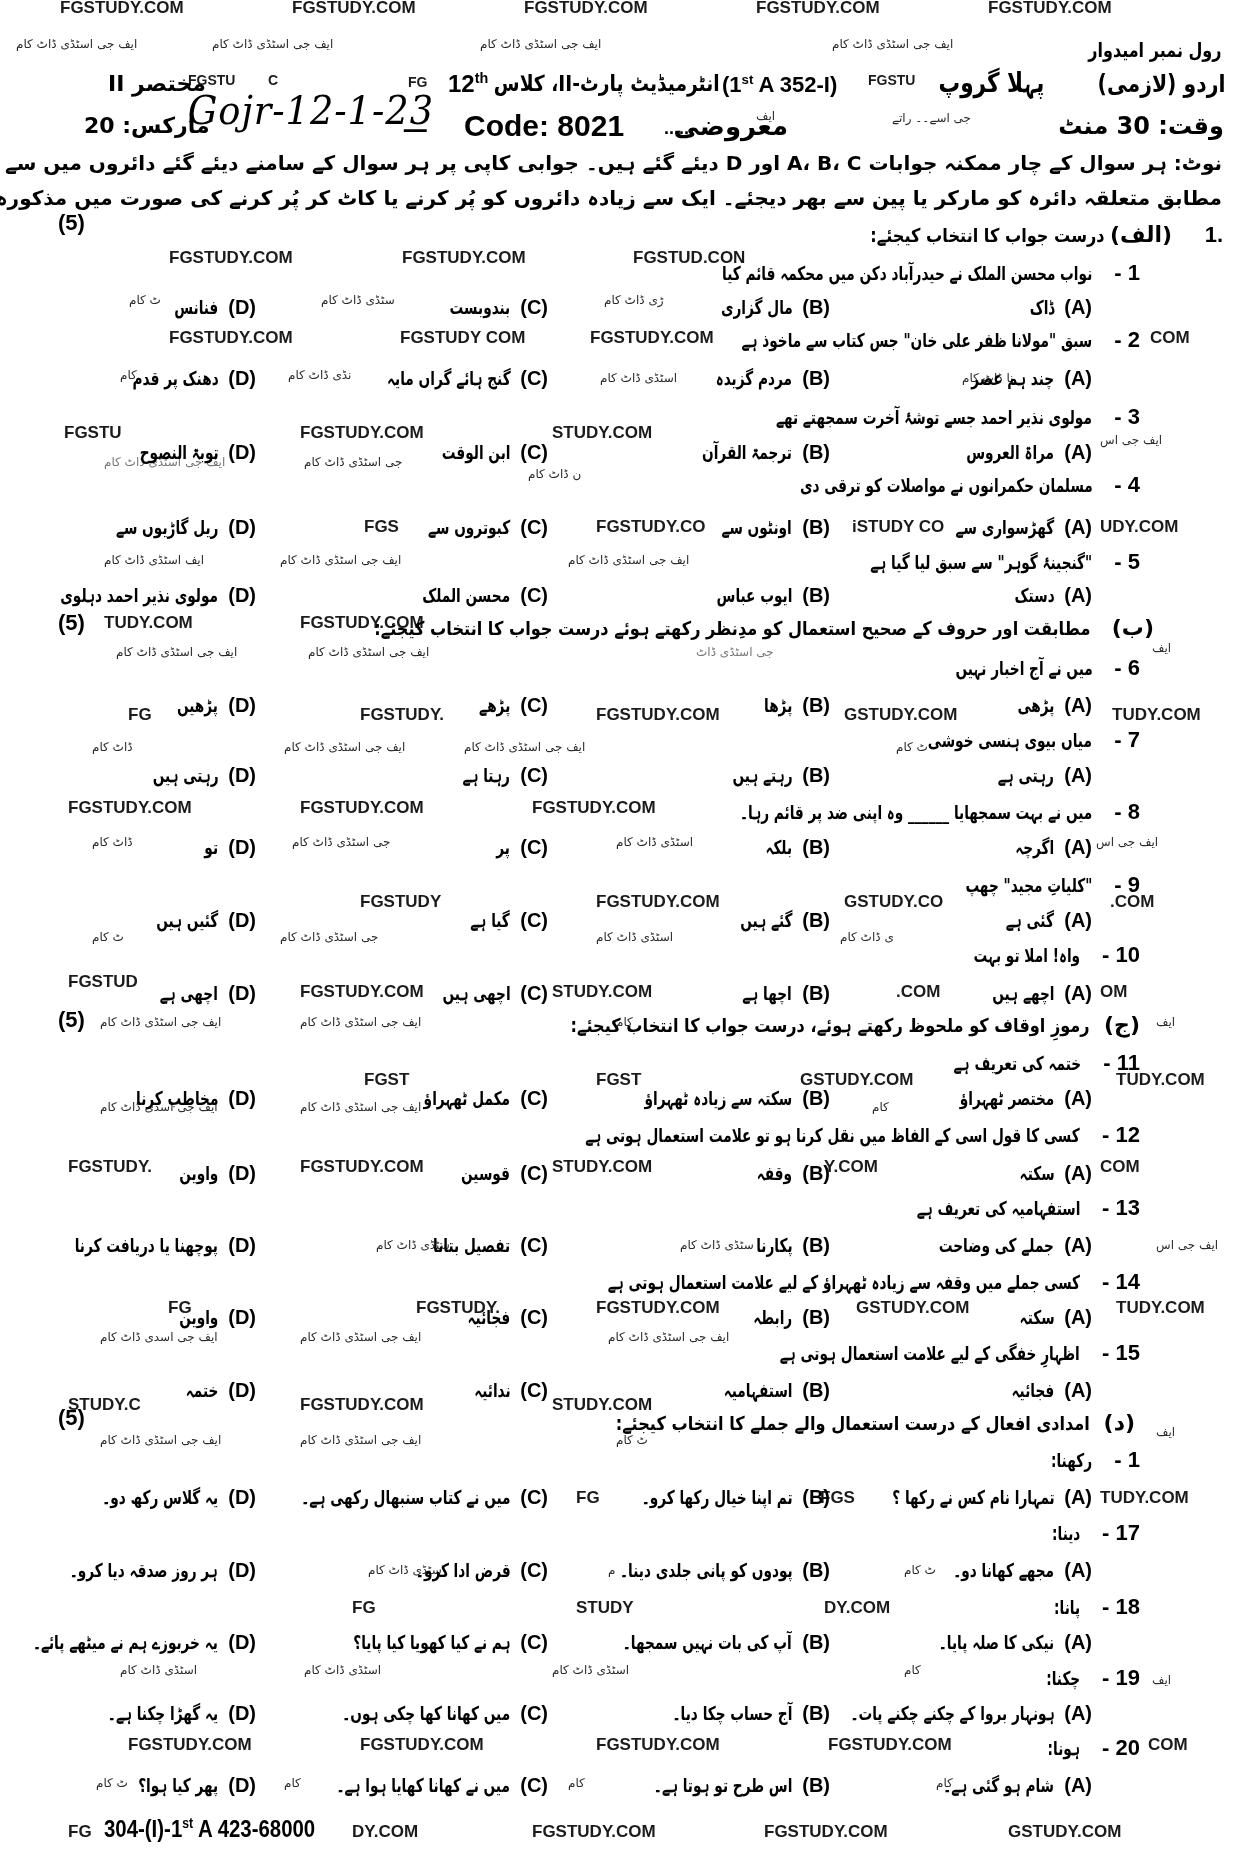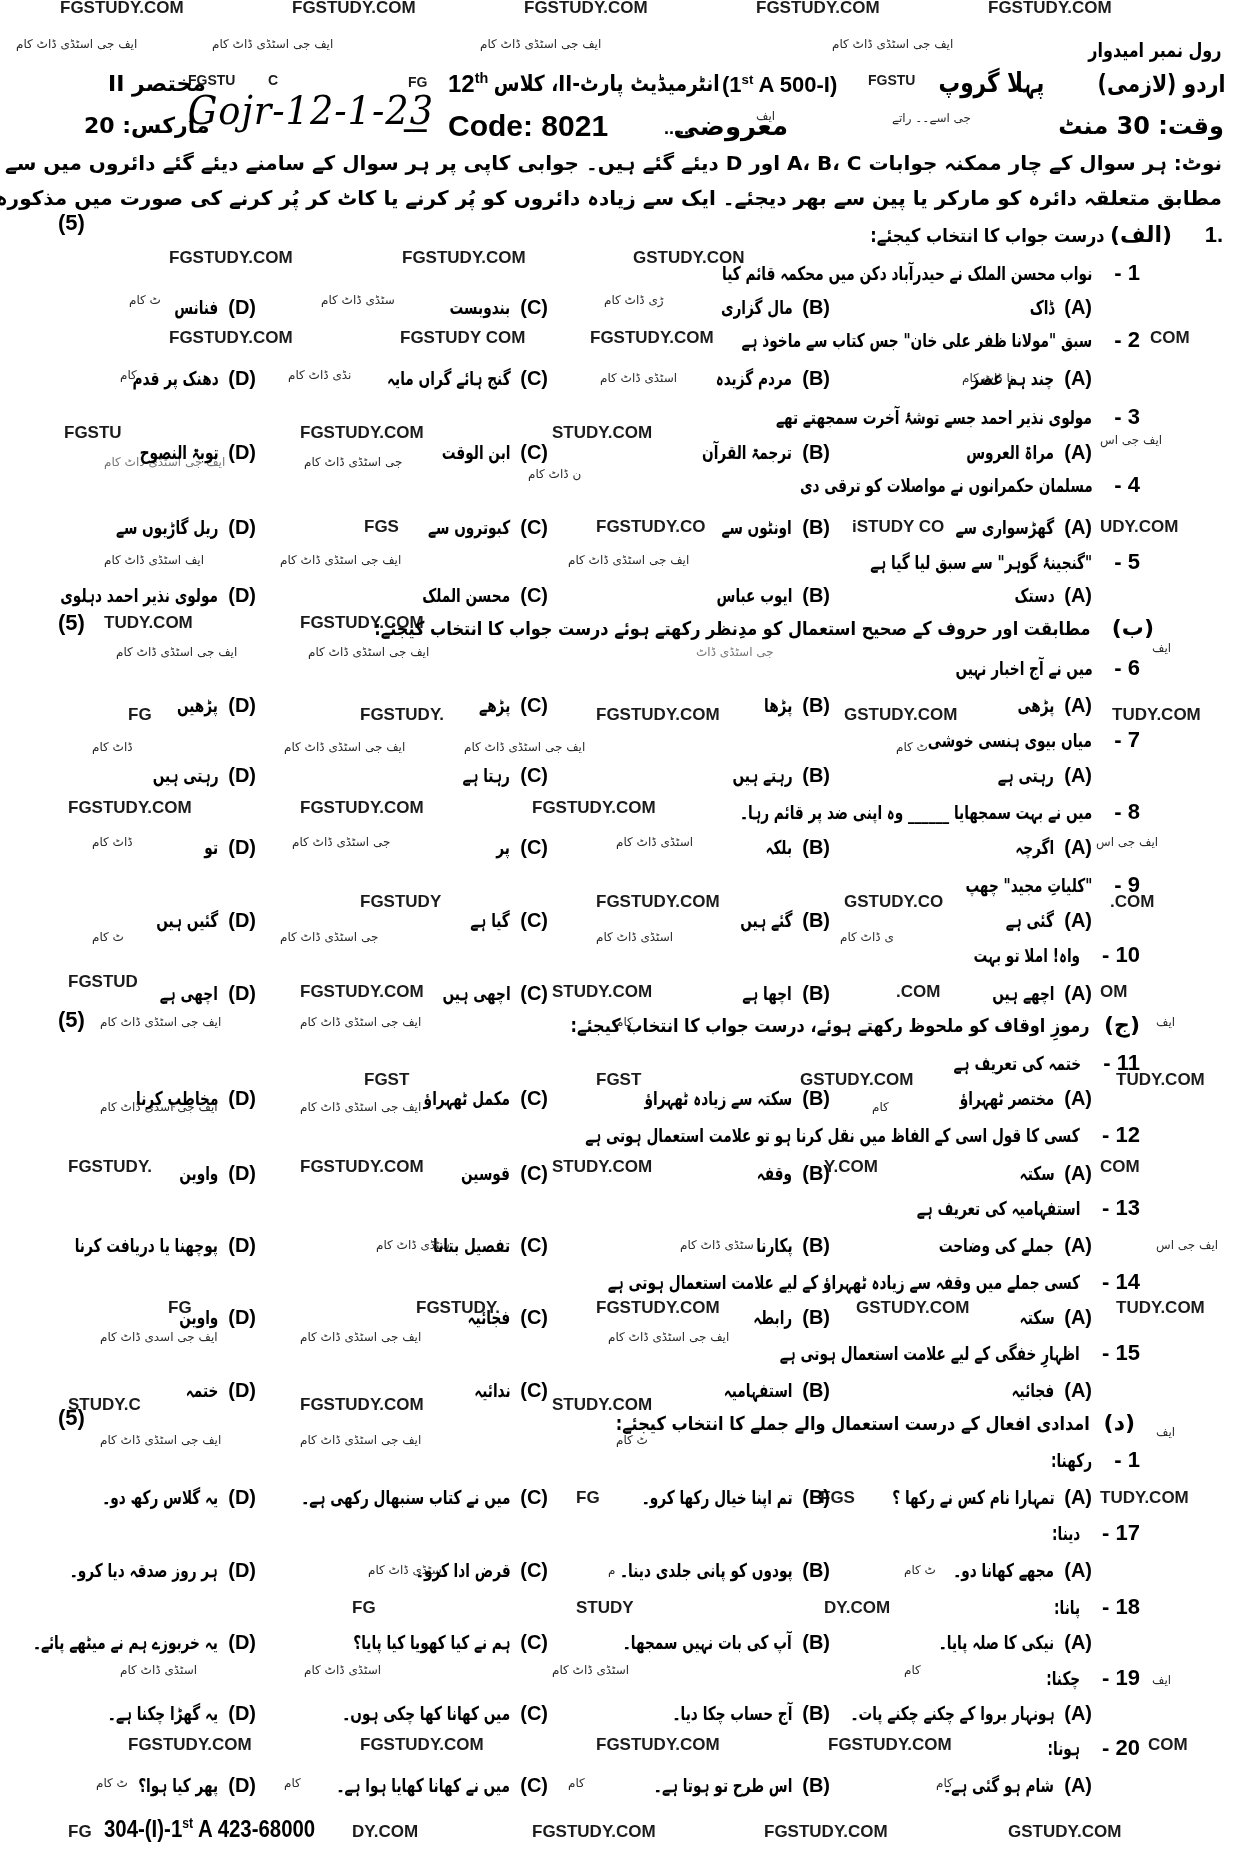--- a/index.html
+++ b/index.html
@@ -18,21 +18,21 @@
   .subject { right: 25px; top: 67px; font-size: 24px; line-height: 34px; transform: scaleX(.85); transform-origin: right center; }
   .group { right: 206px; top: 65px; font-size: 27px; line-height: 36px; transform: scaleX(.8); transform-origin: right center; }
   .pcode { left: 722px; top: 70px; font-size: 22px; line-height: 30px; }
   .level { right: 530px; top: 67px; font-size: 22px; line-height: 34px; transform: scaleX(.85); transform-origin: right center; }
   .klass { left: 448px; top: 68px; font-size: 24px; line-height: 32px; }
   .paper { left: 108px; top: 67px; font-size: 22px; line-height: 34px; }
   sup { font-size: 60%; vertical-align: super; line-height: 0; }
   .time { right: 26px; top: 109px; font-size: 24px; line-height: 34px; }
   .otype { right: 462px; top: 108px; font-size: 26px; line-height: 36px; }
   .dots { left: 664px; top: 116px; font-size: 18px; line-height: 24px; }
-  .code { left: 448px; top: 108px; font-size: 30px; line-height: 36px; text-align: center; }
+  .code { left: 464px; top: 108px; font-size: 30px; line-height: 36px; text-align: center; }
   .dash { left: 404px; top: 110px; font-size: 22px; line-height: 30px; }
   .hand { left: 188px; top: 84px; font-family: "DejaVu Serif", serif; font-style: italic; font-weight: normal; font-size: 40px; line-height: 52px; letter-spacing: 1px; transform: scaleX(.92); transform-origin: left center; }
   .marks { left: 84px; top: 110px; font-size: 22px; line-height: 32px; }
 
   .note { right: 28px; width: 1162px; font-size: 20px; line-height: 30px; text-align: right; }
 
   
   .secnum { right: 27px; font-size: 22px; line-height: 28px; }
   .seclbl { font-family: "DejaVu Sans", sans-serif; font-weight: bold; font-size: 22px; line-height: 28px; direction: rtl; }
   .sectxt { right: 160px; font-size: 19px; line-height: 28px; transform: scaleX(.85); transform-origin: right center; }
@@ -68,21 +68,21 @@
     <span class="wm ur" style="left:832px;top:35px">ایف جی اسٹڈی ڈاٹ کام</span>
     <span class="wm en" style="left:188px;top:70px;font-size:14px">FGSTU</span>
     <span class="wm en" style="left:268px;top:70px;font-size:14px">C</span>
     <span class="wm en" style="left:408px;top:72px;font-size:14px">FG</span>
     <span class="wm en" style="left:868px;top:70px;font-size:14px">FGSTU</span>
     <span class="wm ur" style="left:188px;top:109px">ڈ</span>
     <span class="wm ur" style="left:756px;top:107px">ایف</span>
     <span class="wm ur" style="left:892px;top:109px">جی اسے۔۔ راتے</span>
     <span class="wm en" style="left:169px;top:248px">FGSTUDY.COM</span>
     <span class="wm en" style="left:402px;top:248px">FGSTUDY.COM</span>
-    <span class="wm en" style="left:633px;top:248px">GSTUDY.CON</span>
+    <span class="wm en" style="left:633px;top:248px">FGSTUD.CON</span>
     <span class="wm ur" style="left:129px;top:291px">ٹ کام</span>
     <span class="wm ur" style="left:321px;top:291px">سٹڈی ڈاٹ کام</span>
     <span class="wm ur" style="left:604px;top:291px">ڑی ڈاٹ کام</span>
     <span class="wm en" style="left:169px;top:328px">FGSTUDY.COM</span>
     <span class="wm en" style="left:400px;top:328px">FGSTUDY COM</span>
     <span class="wm en" style="left:590px;top:328px">FGSTUDY.COM</span>
     <span class="wm en" style="left:1150px;top:328px">COM</span>
     <span class="wm ur" style="left:120px;top:366px">کام</span>
     <span class="wm ur" style="left:288px;top:366px">نڈی ڈاٹ کام</span>
     <span class="wm ur" style="left:600px;top:369px">اسٹڈی ڈاٹ کام</span>
@@ -197,21 +197,21 @@
     <span class="wm en" style="left:352px;top:1822px">DY.COM</span>
     <span class="wm en" style="left:532px;top:1822px">FGSTUDY.COM</span>
     <span class="wm en" style="left:764px;top:1822px">FGSTUDY.COM</span>
     <span class="wm en" style="left:1008px;top:1822px">GSTUDY.COM</span>
   </div>
 
   <div>
     <span class="abs urt roll">رول نمبر امیدوار</span>
     <span class="abs urt subject">اردو (لازمی)</span>
     <span class="abs urt group">پہلا گروپ</span>
-    <span class="abs lat pcode"><span>(1</span><sup>st</sup><span> A 500-I)</span></span>
+    <span class="abs lat pcode"><span>(1</span><sup>st</sup><span> A 352-I)</span></span>
     <span class="abs urt level">انٹرمیڈیٹ پارٹ-II، کلاس</span>
     <span class="abs lat klass"><span>12</span><sup>th</sup></span>
     <span class="abs urt paper">مختصر II</span>
 
     <span class="abs urt time">وقت: 30 منٹ</span>
     <span class="abs urt otype">معروضی</span>
     <span class="abs lat dots">......</span>
     <span class="abs lat code">Code: 8021</span>
     <span class="abs urt dash">ـــ</span>
     <span class="abs hand">Gojr-12-1-23</span>

